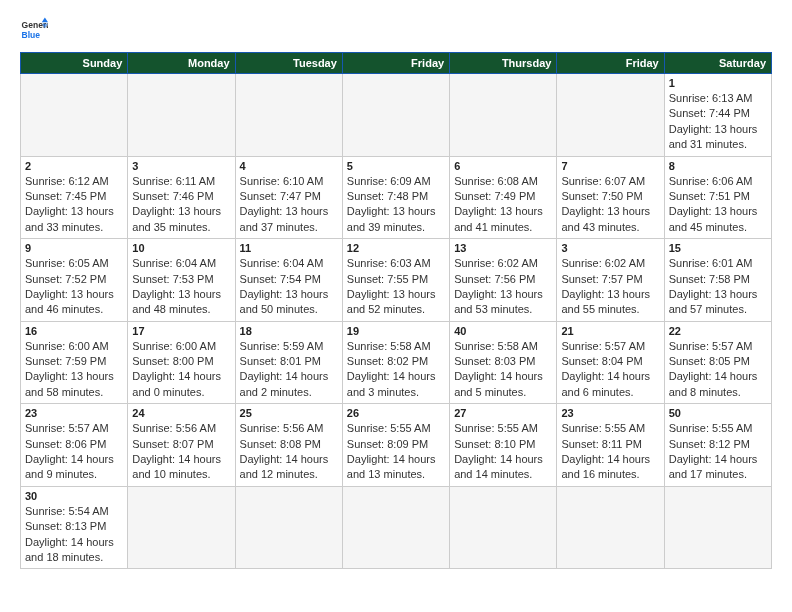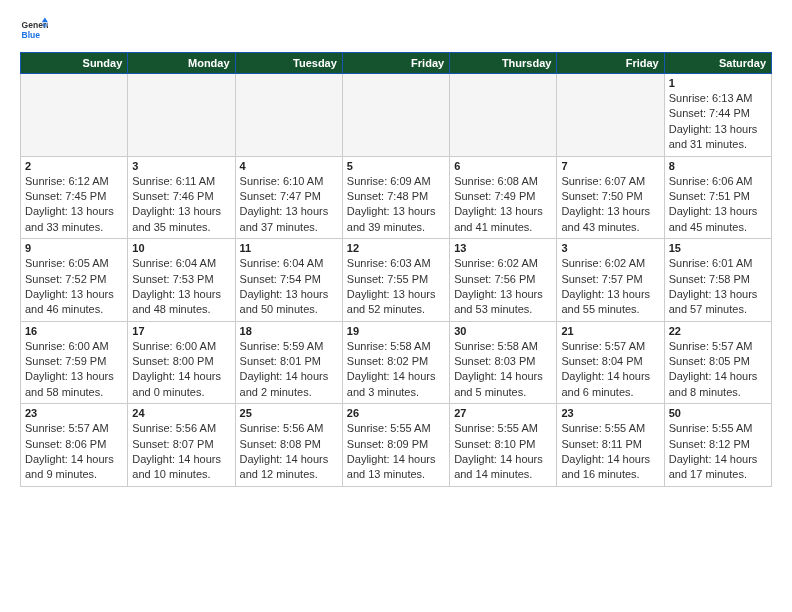--- a/index.html
+++ b/index.html
@@ -204,21 +204,21 @@
           </td>
           <td>
             <span class="day-number">18</span>
             <div class="day-info">Sunrise: 5:59 AM<br>Sunset: 8:01 PM<br>Daylight: 14 hours<br>and 2 minutes.</div>
           </td>
           <td>
             <span class="day-number">19</span>
             <div class="day-info">Sunrise: 5:58 AM<br>Sunset: 8:02 PM<br>Daylight: 14 hours<br>and 3 minutes.</div>
           </td>
           <td>
-            <span class="day-number">30</span>
+            <span class="day-number">40</span>
             <div class="day-info">Sunrise: 5:58 AM<br>Sunset: 8:03 PM<br>Daylight: 14 hours<br>and 5 minutes.</div>
           </td>
           <td>
             <span class="day-number">21</span>
             <div class="day-info">Sunrise: 5:57 AM<br>Sunset: 8:04 PM<br>Daylight: 14 hours<br>and 6 minutes.</div>
           </td>
           <td>
             <span class="day-number">22</span>
             <div class="day-info">Sunrise: 5:57 AM<br>Sunset: 8:05 PM<br>Daylight: 14 hours<br>and 8 minutes.</div>
           </td>
@@ -245,16 +245,28 @@
             <div class="day-info">Sunrise: 5:55 AM<br>Sunset: 8:10 PM<br>Daylight: 14 hours<br>and 14 minutes.</div>
           </td>
           <td>
             <span class="day-number">23</span>
             <div class="day-info">Sunrise: 5:55 AM<br>Sunset: 8:11 PM<br>Daylight: 14 hours<br>and 16 minutes.</div>
           </td>
           <td>
             <span class="day-number">50</span>
             <div class="day-info">Sunrise: 5:55 AM<br>Sunset: 8:12 PM<br>Daylight: 14 hours<br>and 17 minutes.</div>
           </td>
+        </tr>
+        <tr class="last-row">
+          <td>
+            <span class="day-number">30</span>
+            <div class="day-info">Sunrise: 5:54 AM<br>Sunset: 8:13 PM<br>Daylight: 14 hours<br>and 18 minutes.</div>
+          </td>
+          <td class="empty"></td>
+          <td class="empty"></td>
+          <td class="empty"></td>
+          <td class="empty"></td>
+          <td class="empty"></td>
+          <td class="empty"></td>
         </tr>
       </tbody>
   </table>
 </div>
 
 </body></html>

